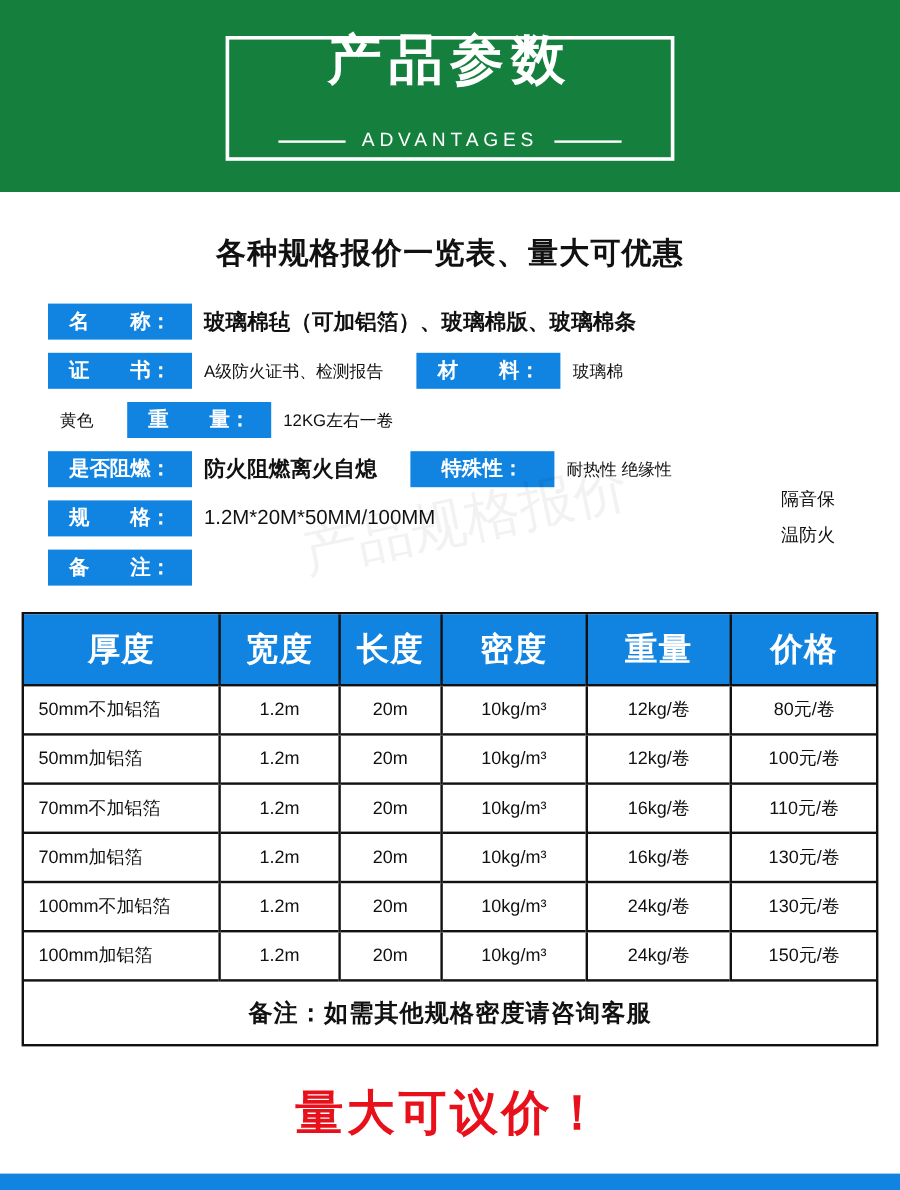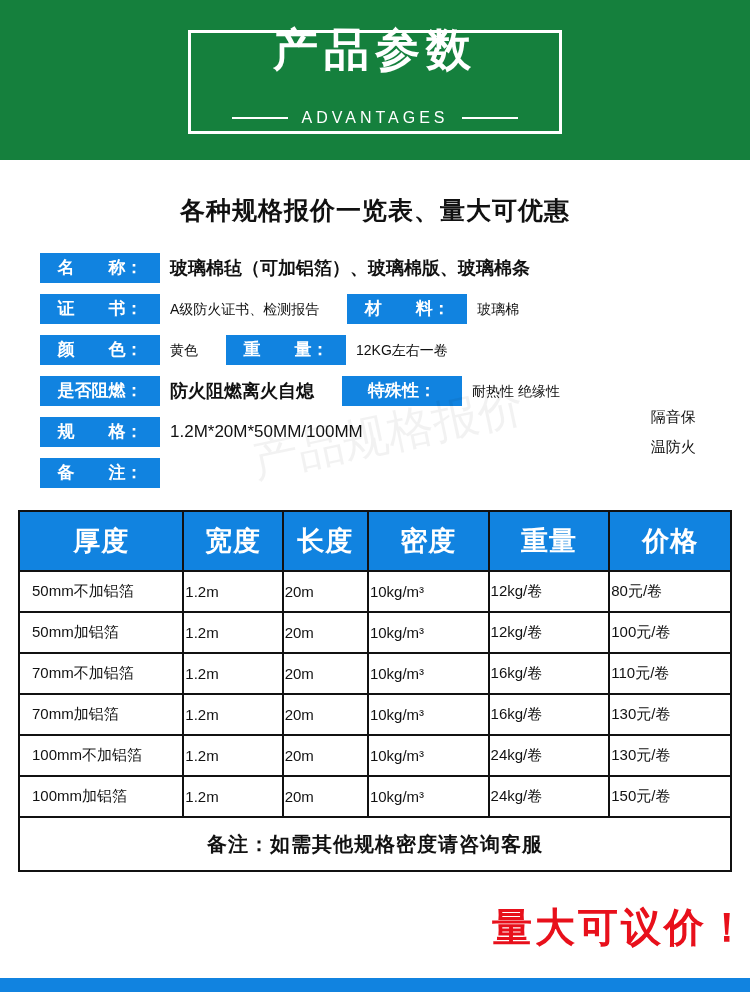--- a/index.html
+++ b/index.html
@@ -163,41 +163,41 @@
     letter-spacing: 1px;
     text-align: center;
   }
   thead th:last-child { border-right: none; }
   tbody td {
     border-top: 2px solid #111111;
     border-right: 2px solid #111111;
     height: 37px;
     font-size: 15px;
     color: #111111;
-    text-align: left;
+    text-align: center;
   }
   tbody td:last-child { border-right: none; }
   tbody td.first {
     text-align: left;
     padding-left: 12px;
   }
   .footnote-cell {
     border-top: 2px solid #111111;
     height: 50px;
     text-align: center;
     font-size: 20px;
     font-weight: bold;
     color: #111111;
     letter-spacing: 1px;
   }
 
   
   .slogan {
     width: 750px;
-    text-align: right;
+    text-align: center;
     color: #e8101b;
     font-size: 40px;
     font-weight: bold;
     letter-spacing: 3px;
     margin-top: 28px;
   }
   .bottom-bar {
     position: absolute;
     left: 0;
     top: 978px;
@@ -230,21 +230,20 @@
   </div>
 
   <div class="spec-row">
     <div class="spec-key">证　　书：</div>
     <div class="spec-val small">A级防火证书、检测报告</div>
     <div class="spec-key spacer-right">材　　料：</div>
     <div class="spec-val small">玻璃棉</div>
   </div>
 
   <div class="spec-row">
-    <div class="spec-key">颜　　色：</div>
     <div class="spec-val small">黄色</div>
     <div class="spec-key spacer-right">重　　量：</div>
     <div class="spec-val small">12KG左右一卷</div>
   </div>
 
   <div class="spec-row">
     <div class="spec-key">是否阻燃：</div>
     <div class="spec-val big">防火阻燃离火自熄</div>
     <div class="spec-key spacer-right">特殊性：</div>
     <div class="spec-val small">耐热性  绝缘性</div>

